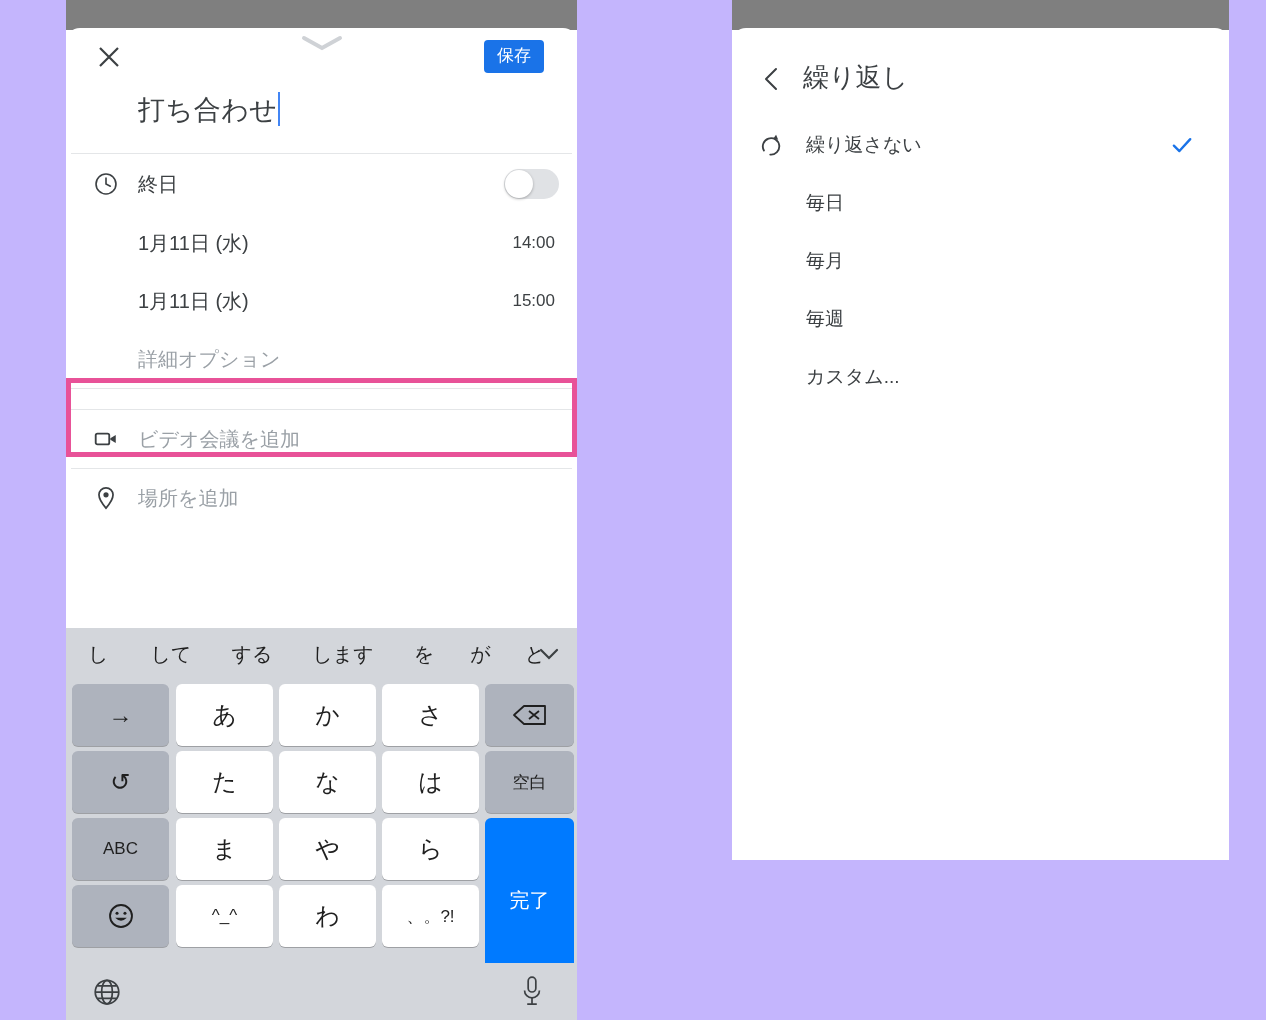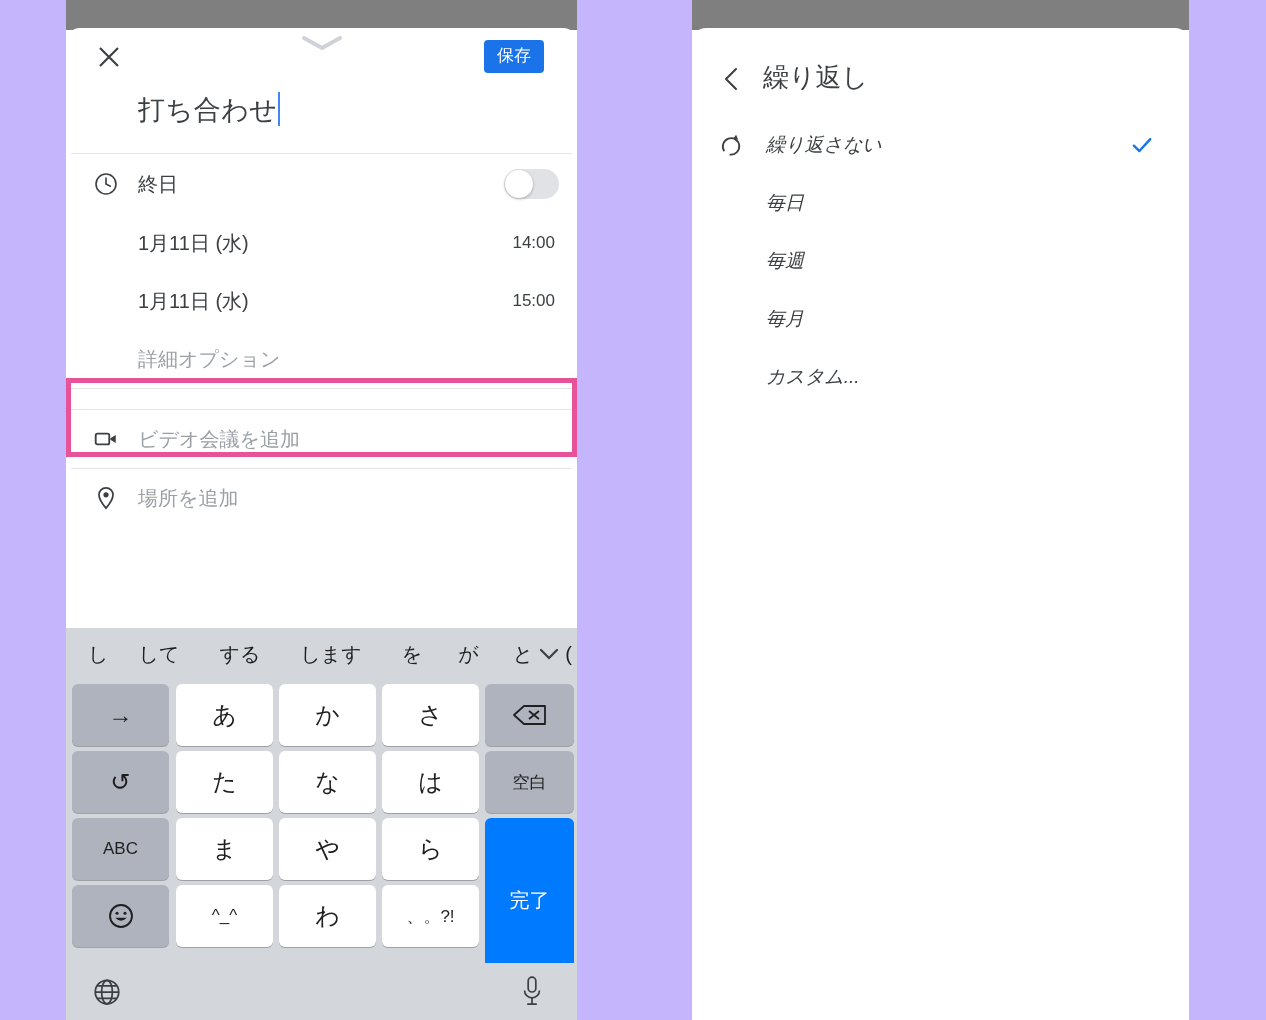--- a/index.html
+++ b/index.html
@@ -127,31 +127,31 @@
   .key svg { display: block; }
 
   .kbbottom {
     position: absolute; left: 0; bottom: 0; width: 511px; height: 57px;
     background: #d3d6db;
   }
   .globe-icon { position: absolute; left: 26px; top: 14px; width: 30px; height: 30px; cursor: pointer; }
   .mic-icon   { position: absolute; right: 32px; top: 12px; width: 26px; height: 34px; cursor: pointer; }
 
   
-  #right-panel { left: 692px; top: 0; width: 497px; height: 1020px; }
+  #right-panel { left: 732px; top: 0; width: 497px; height: 860px; }
   .repeat-header { position: relative; height: 88px; }
   .back-chevron {
     position: absolute; left: 29px; top: 38px; width: 22px; height: 26px; cursor: pointer;
   }
   .repeat-title {
     position: absolute; left: 71px; top: 32px;
     font-size: 26px; color: #3c4043;
   }
   .repeat-item {
-    position: relative; height: 58px; font-style: italic;
+    position: relative; height: 58px;
   }
   .repeat-item .lead-icon {
     position: absolute; left: 25px; top: 50%; transform: translateY(-50%);
     width: 26px; height: 26px; color: #3c4043;
   }
   .repeat-item .ri-label {
     position: absolute; left: 74px; top: 50%; transform: translateY(-50%);
     font-size: 19px; color: #3c4043; white-space: nowrap;
   }
   .repeat-item .check-icon {
@@ -240,21 +240,21 @@
         </span>
         <span class="row-label muted">場所を追加</span>
       </div>
 
       <div id="advanced-options-highlight" class="highlight-pink"></div>
 
       <div id="keyboard">
 
         <div class="suggestbar">
           <span class="suggest" style="margin-left:16px">し</span>
-          <span class="suggest" style="margin-left:18px">して</span>
+          <span class="suggest" style="margin-left:30px">して</span>
           <span class="suggest" style="margin-left:28px">する</span>
           <span class="suggest" style="margin-left:28px">します</span>
           <span class="suggest" style="margin-left:28px">を</span>
           <span class="suggest" style="margin-left:24px">が</span>
           <span class="suggest" style="margin-left:22px">と</span>
           <span class="suggest" style="margin-left:20px">(</span>
           <span class="suggest-chevron">
             <svg width="24" height="24" viewBox="0 0 24 24">
               <path d="M4 8 L12 16 L20 8" stroke="#3c4043" stroke-width="2.2" fill="none" stroke-linecap="round"></path>
             </svg>
@@ -349,24 +349,24 @@
           <svg width="26" height="26" viewBox="0 0 24 24">
             <path d="M4.5 12.6 L9.6 17.6 L19.6 6.6" stroke="#1a73e8" stroke-width="2.2" fill="none" stroke-linecap="round" stroke-linejoin="round"></path>
           </svg>
         </span>
       </div>
 
       <div class="repeat-item">
         <span class="ri-label">毎日</span>
       </div>
       <div class="repeat-item">
+        <span class="ri-label">毎月</span>
+      </div>
+      <div class="repeat-item">
         <span class="ri-label">毎週</span>
-      </div>
-      <div class="repeat-item">
-        <span class="ri-label">毎月</span>
       </div>
       <div class="repeat-item">
         <span class="ri-label">カスタム...</span>
       </div>
 
     </div>
   </div>
 
 </div>
 

